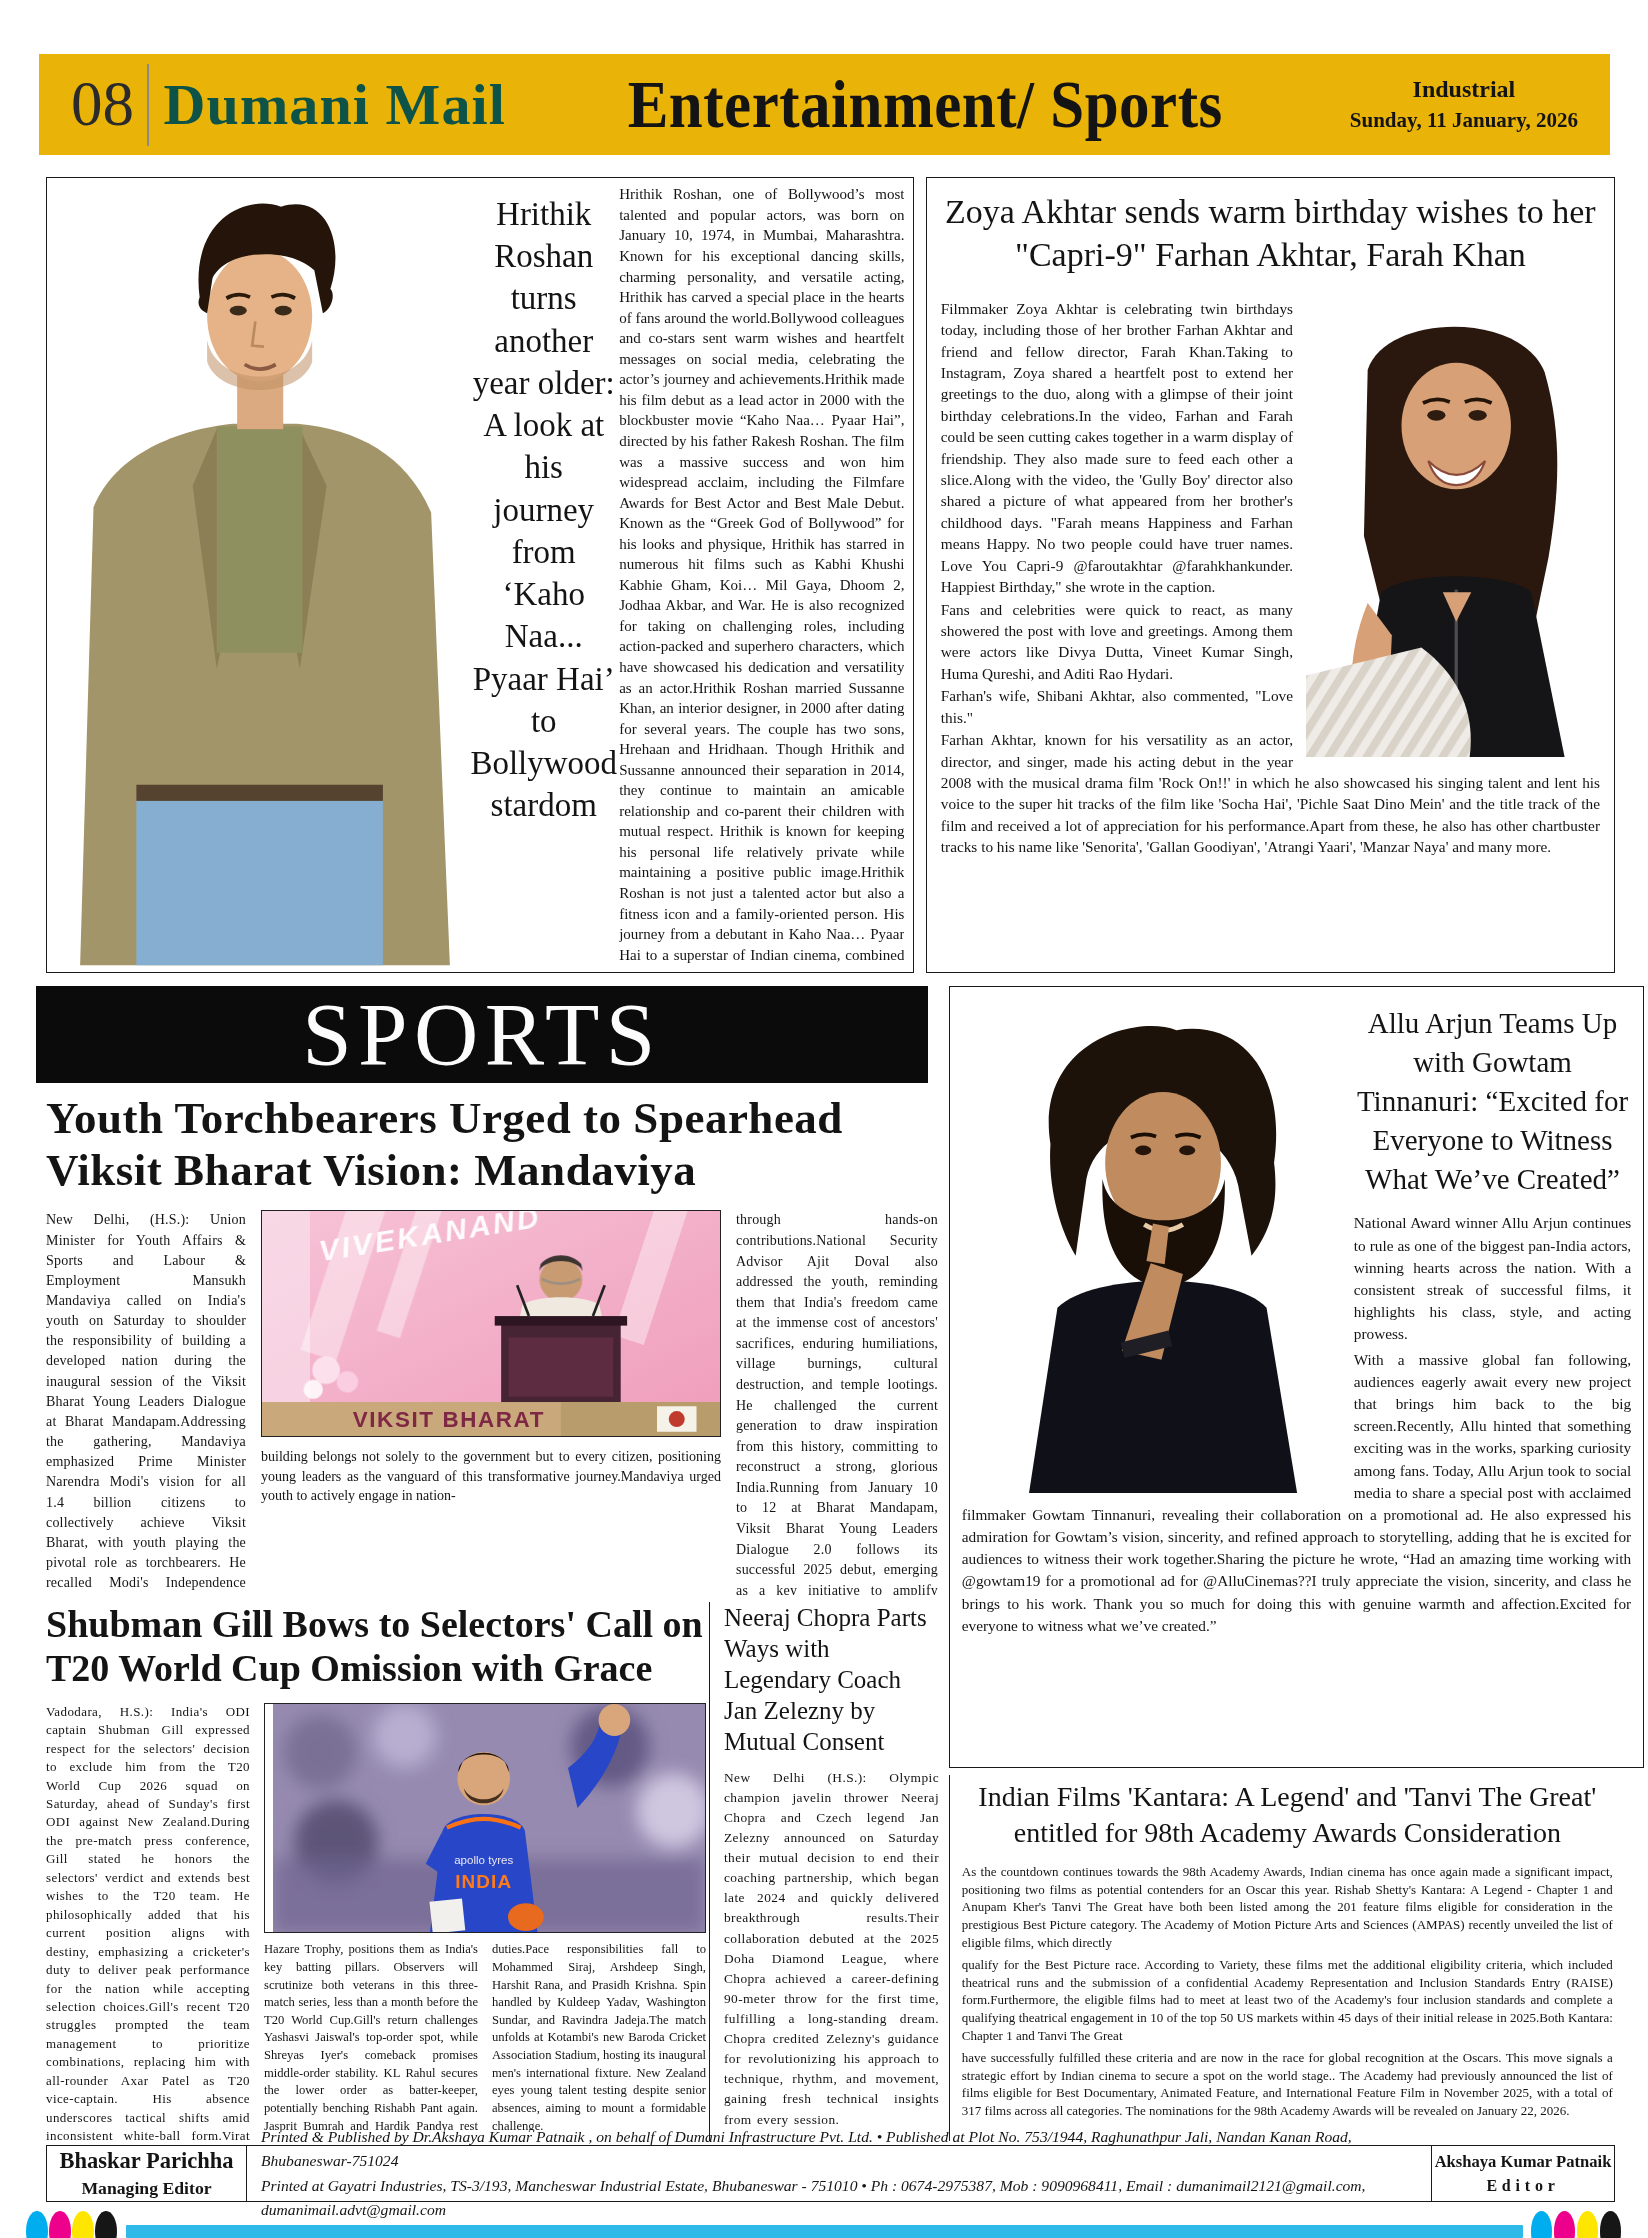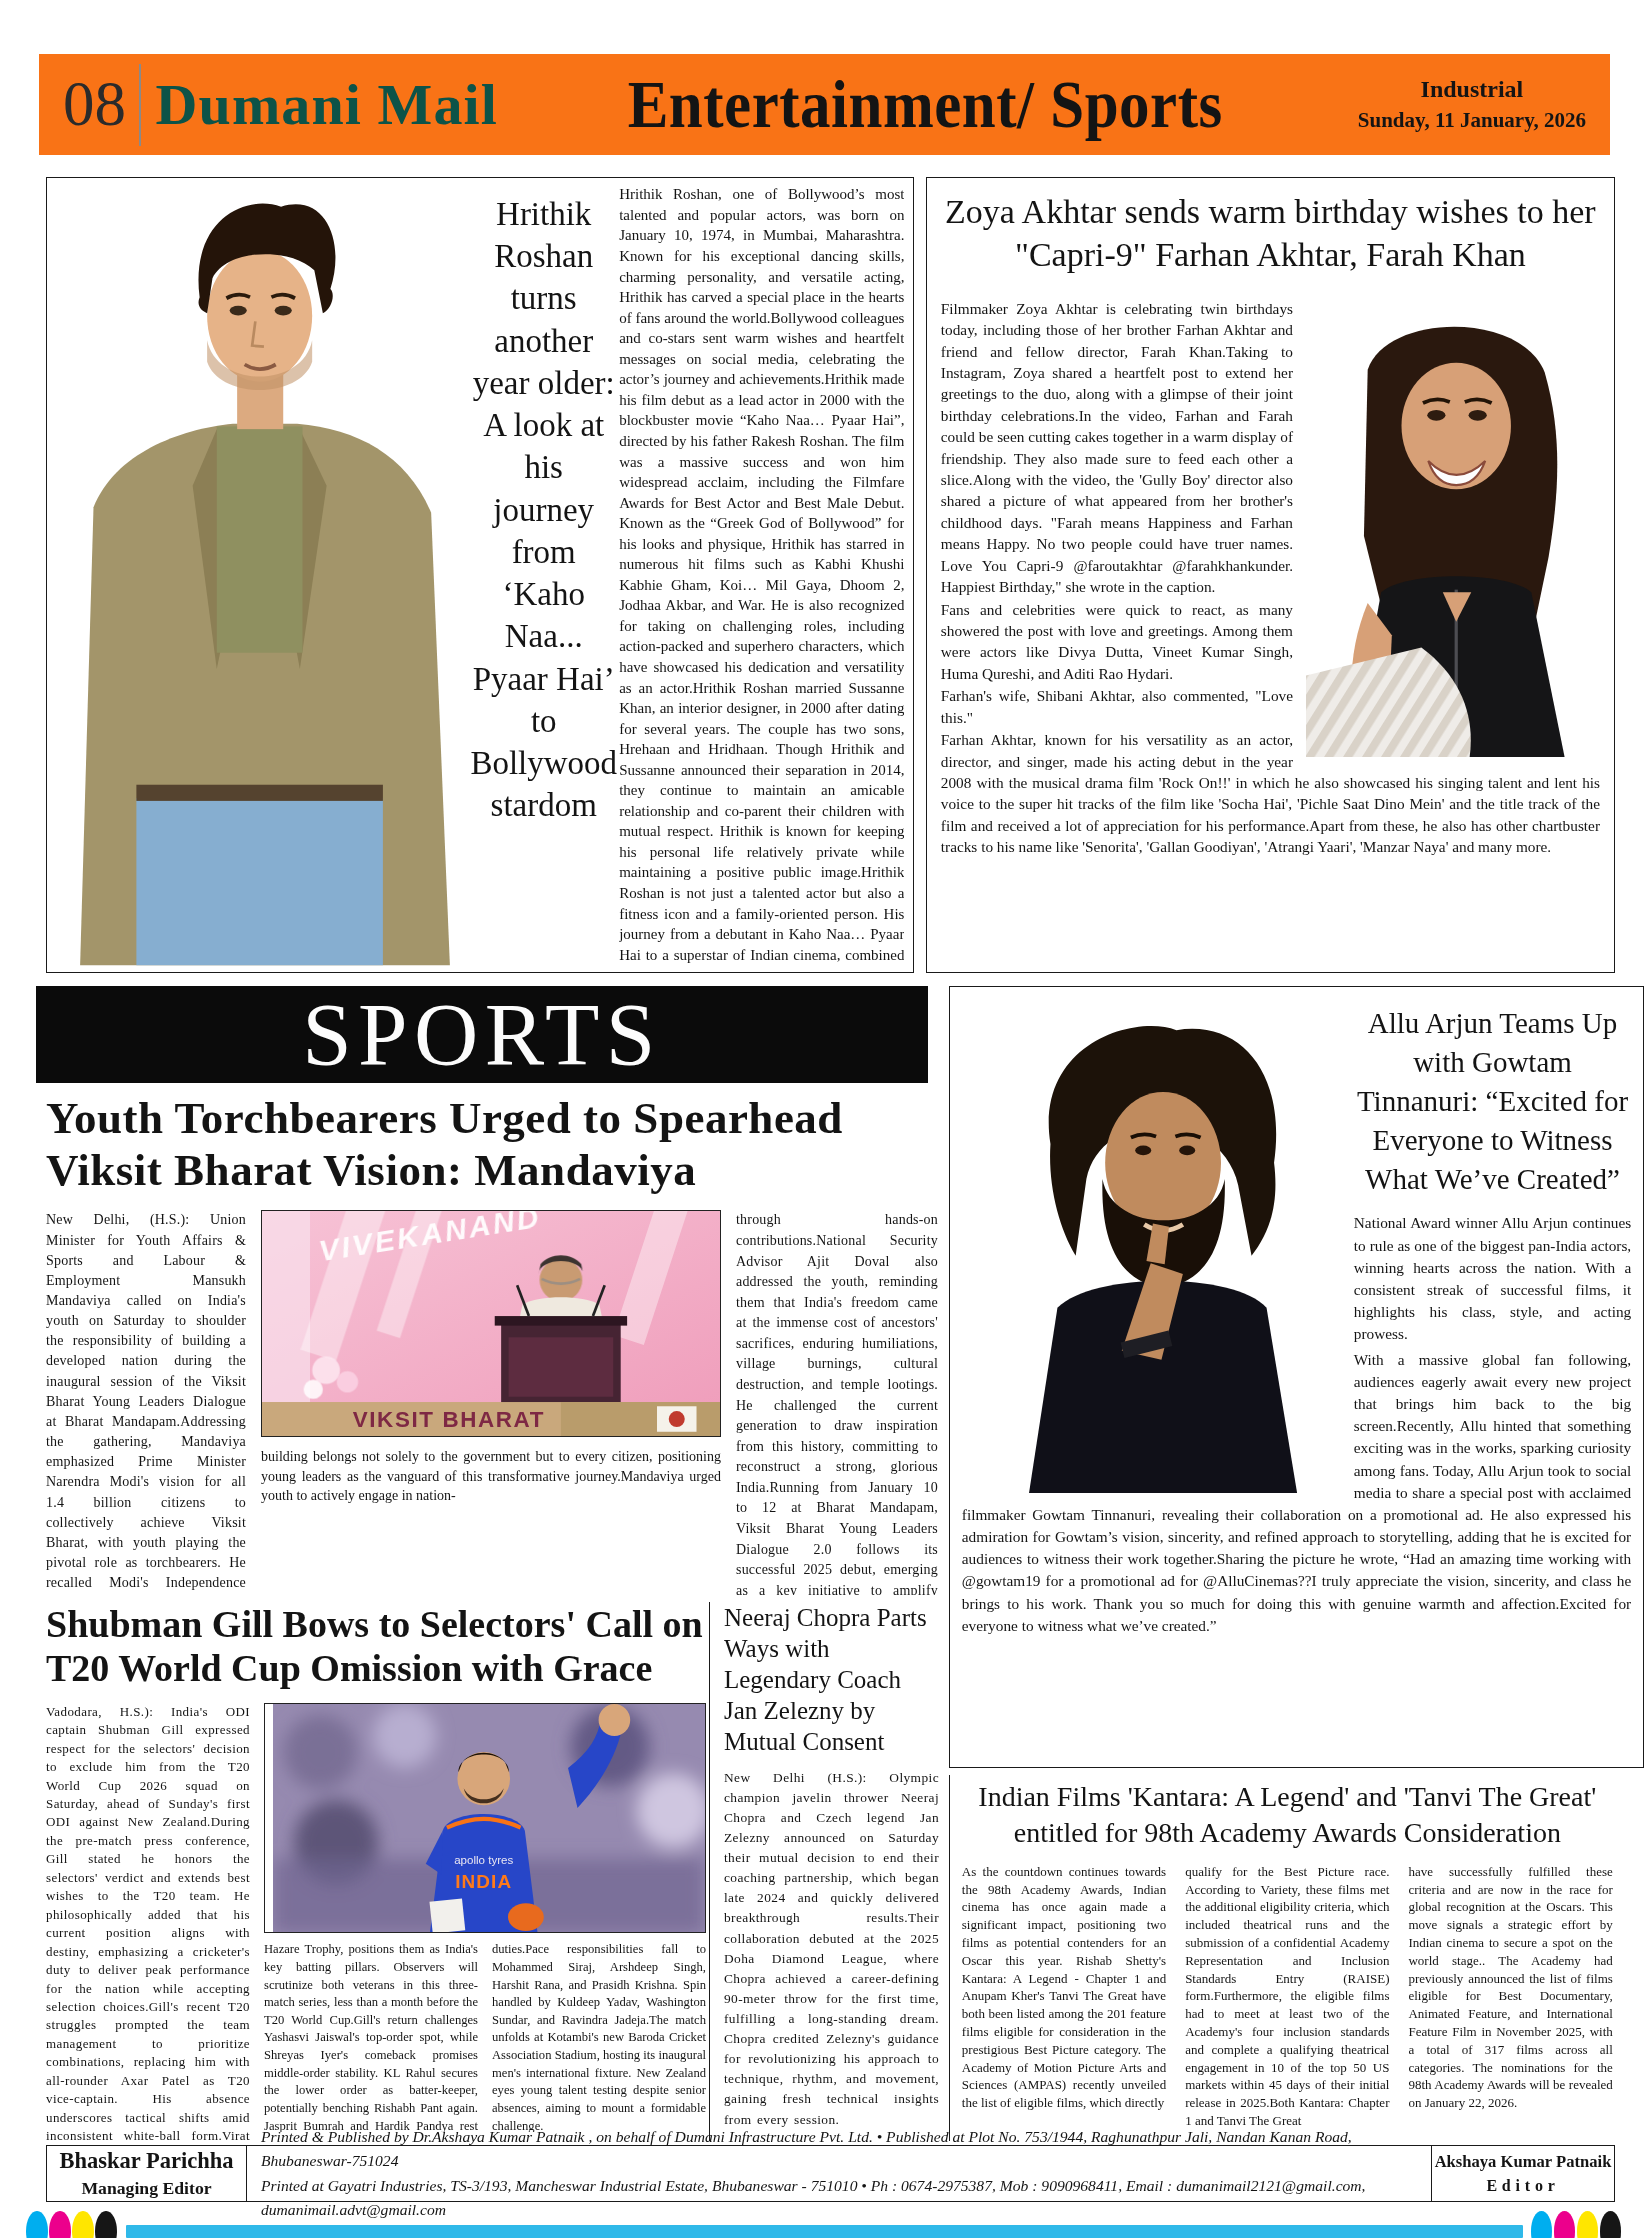--- a/index.html
+++ b/index.html
@@ -1,21 +1,21 @@
 <!DOCTYPE html>
 <html style="font-size:8.6px"><head>
 <meta charset="utf-8">
 <style>
   * { box-sizing: border-box; margin: 0; padding: 0; }
   html,body { background:#e9e9e9; }
   body { font-family:"Liberation Serif","DejaVu Serif",serif; }
   #page { position:relative; width:1648px; height:2239px; background:#ffffff; color:#141414; overflow:hidden; margin:0 auto; }
 
   
-  .masthead { position:absolute; left:39px; top:54px; width:1571px; height:101px; background:#f97316; display:flex; align-items:center; padding:0 24px; }
+  .masthead { position:absolute; left:39px; top:54px; width:1571px; height:101px; background:#eab308; display:flex; align-items:center; padding:0 32px; }
   .mh-pageno { font-size:63px; line-height:1; color:#2b2b2b; padding-right:13px; font-weight:400; }
   .mh-sep { width:1.6px; height:82px; background:#8a8a8a; margin-right:15px; }
   .mh-brand { font-size:58px; font-weight:700; color:#0d5348; letter-spacing:1.1px; }
   .mh-title { flex:1; text-align:center; font-size:61px; font-weight:700; letter-spacing:0.5px; transform:scaleY(1.1); white-space:nowrap; }
   .mh-right { text-align:center; font-weight:700; padding-left:5.4px; }
   .mh-city { font-size:24px; }
   .mh-date { font-size:21px; margin-top:4.3px; }
 
   
   .toprow { position:absolute; left:46px; top:177px; width:1569px; height:796px; display:flex; gap:11.8px; }
@@ -63,21 +63,21 @@
   .gill-sub > div { flex:1; font-size:12.6px; line-height:1.4; text-align:justify; }
 
   
   .art-neeraj { position:absolute; left:709px; top:1602px; width:230px; height:539px; border-left:1.6px solid #1a1a1a; padding-left:14px; overflow:hidden; }
   .art-neeraj h2 { font-size:25px; font-weight:400; line-height:1.24; }
   .neeraj-body { margin-top:10.7px; font-size:13.4px; line-height:1.5; letter-spacing:0.4px; word-spacing:1.6px; text-align:justify; }
 
   
   .art-kantara { position:absolute; left:949px; top:1775px; width:667px; height:366px; border-left:1.6px solid #1a1a1a; padding:4.3px 3.2px 0 11.8px; overflow:hidden; }
   .art-kantara h2 { font-size:28px; font-weight:400; text-align:center; line-height:1.28; }
-  .kantara-cols { display:flex; gap:19px; margin-top:11.8px; }
+  .kantara-cols { display:flex; gap:4px; margin-top:11.8px;flex-direction:column; }
   .kantara-cols > div { flex:1; font-size:13px; line-height:1.37; text-align:justify; }
 
   
   .page-footer { position:absolute; left:46px; top:2145px; width:1569px; height:57px; border:1.6px solid #1a1a1a; display:flex; background:#fff; }
   .f-left { width:200px; flex:none; border-right:1.6px solid #1a1a1a; display:flex; flex-direction:column; align-items:center; justify-content:center; gap:3.2px; }
   .f-left .name { font-size:22.5px; font-weight:700; }
   .f-left .role { font-size:17.7px; font-weight:700; }
   .f-center { flex:1; border-right:1.6px solid #1a1a1a; display:flex; flex-direction:column; justify-content:center; padding:0 14px; font-style:italic; font-size:15.6px; line-height:1.55; }
   .f-right { width:182px; flex:none; display:flex; flex-direction:column; align-items:center; justify-content:center; gap:4.3px; }
   .f-right .name { font-size:16.6px; font-weight:700; }

